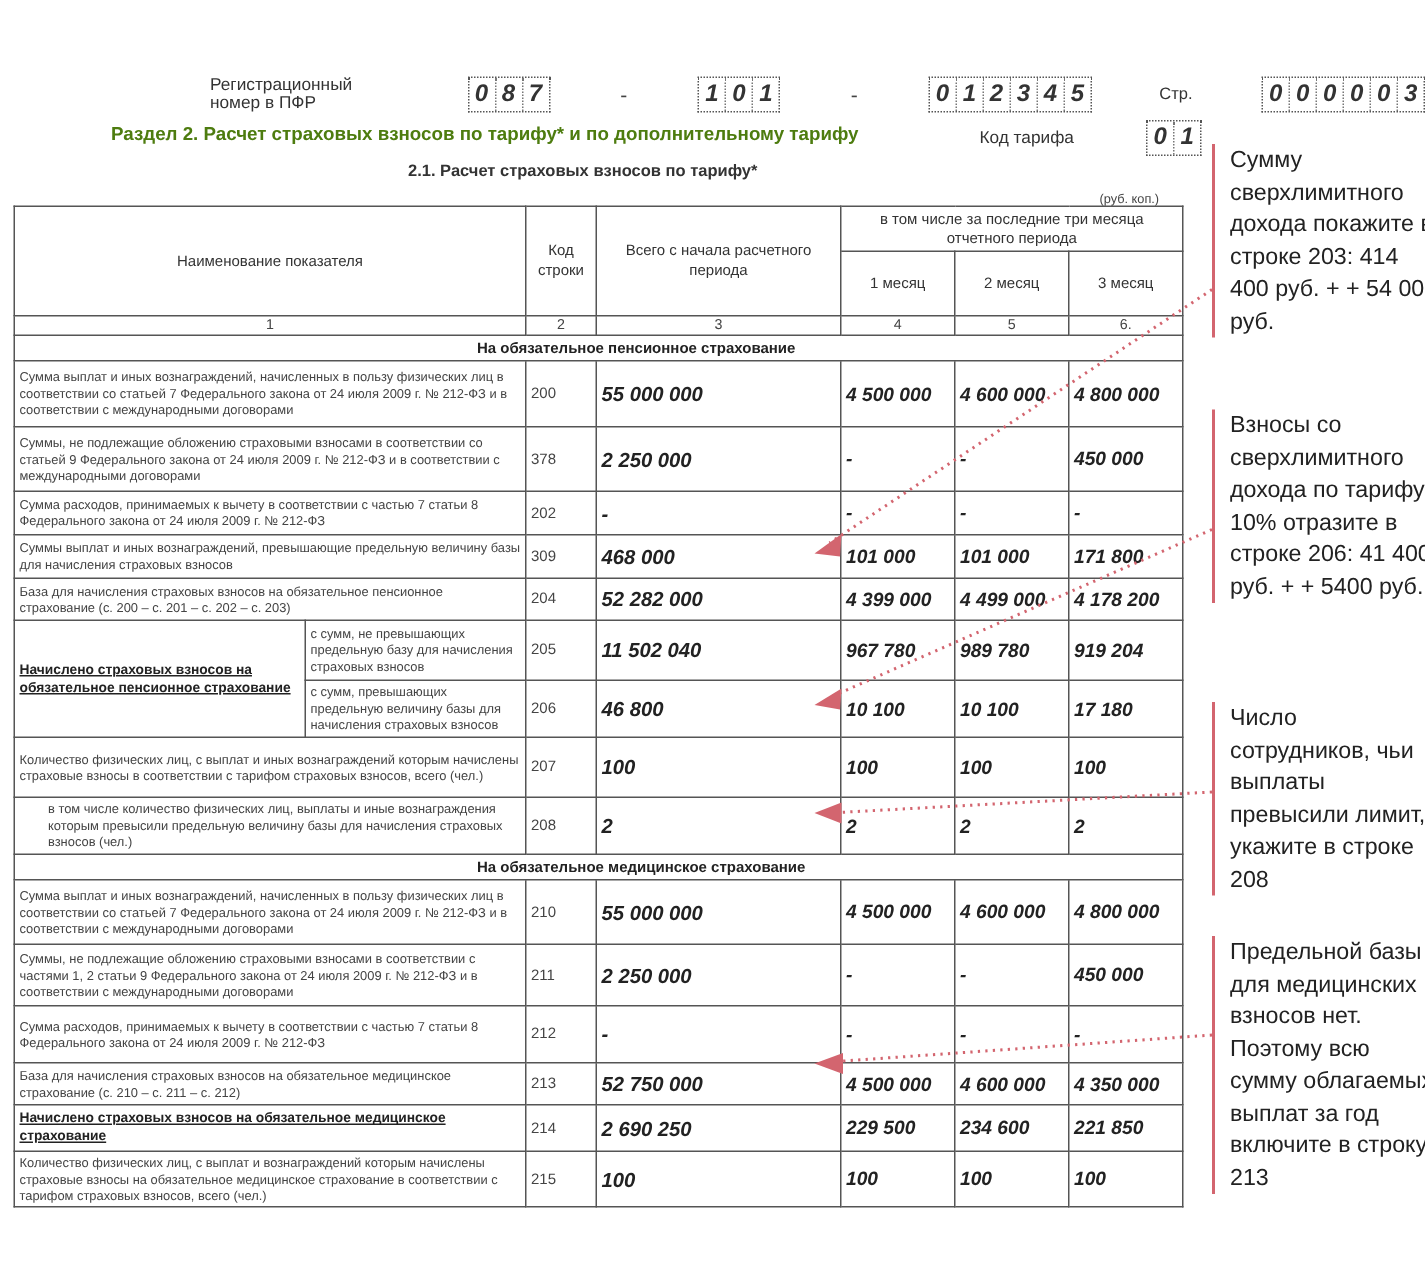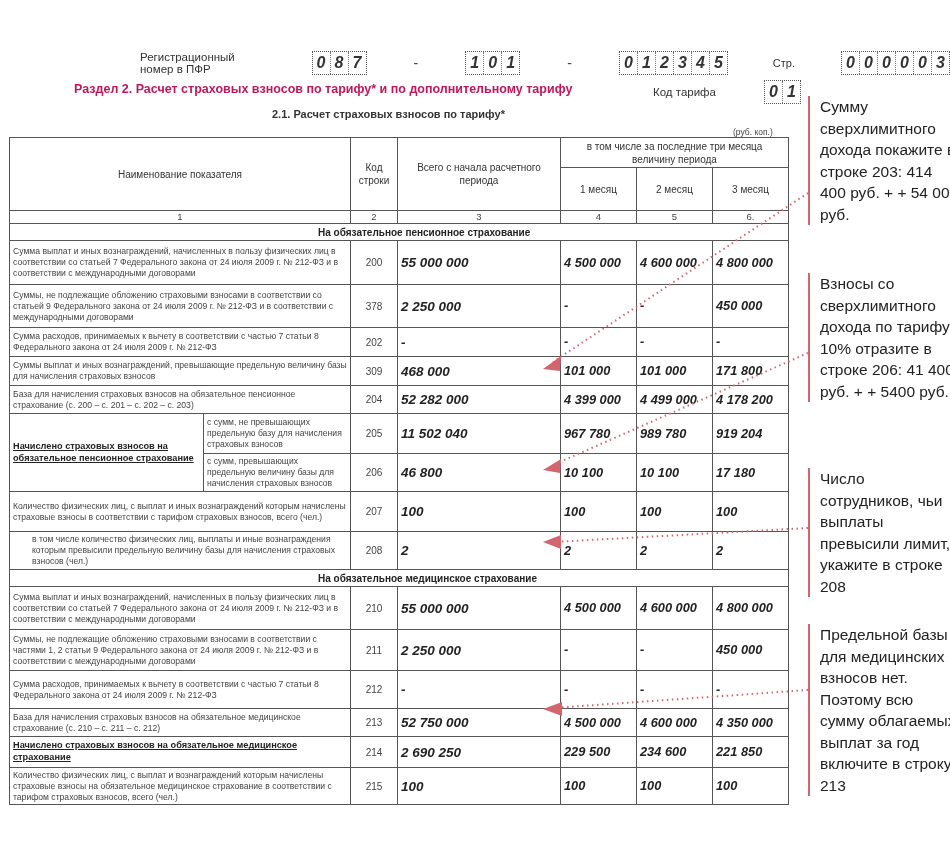--- a/index.html
+++ b/index.html
@@ -5,31 +5,31 @@
   html,body{margin:0;padding:0;background:#fff;}
   body{width:950px;height:841px;position:relative;overflow:hidden;font-family:"Liberation Sans",sans-serif;color:#222;}
   .abs{position:absolute;gap:40px;}
   .reg-row{left:140px;top:50px;height:26px;display:flex;align-items:center;font-size:11.5px;color:#333;}
   .reg-label{margin-right:8px;}
   .cells{display:flex;border:1px dotted #555;}
   .cell{width:17px;height:22px;display:flex;align-items:center;justify-content:center;font-style:italic;font-weight:bold;font-size:16px;color:#333;border-right:1px dotted #777;}
   .cell:last-child{border-right:none;}
   .dash{margin:0 7px;font-size:14px;color:#444;}
   .str-label{margin:0 6px 0 5px;font-size:11px;}
-  .section-title{left:74px;top:82px;font-weight:bold;font-size:12.5px;color:#be185d;}
+  .section-title{left:74px;top:82px;font-weight:bold;font-size:12.5px;color:#4d7c0f;}
   .tariff{left:653px;top:80px;display:flex;align-items:center;font-size:11.5px;color:#333;}
   .tariff .cells{margin-left:8px;}
   .sub-title{left:272px;top:108px;font-weight:bold;font-size:11px;color:#333;}
   .units{left:733px;top:127px;font-size:8.5px;color:#444;}
   table.form{position:absolute;left:9px;top:137px;width:779px;border-collapse:collapse;table-layout:fixed;}
   table.form td{border:1.5px solid #555;font-size:8.6px;color:#444;line-height:1.3;padding:1px 3px;vertical-align:middle;}
   .hdr{text-align:center;font-size:10px !important;color:#333 !important;}
   .num-row td{text-align:center;font-size:9.5px !important;height:12px;padding:0 !important;}
   .section-row td{font-weight:bold;font-size:10px !important;color:#222 !important;padding-left:308px !important;height:14px;}
-  .code{text-align:center;font-size:10px !important;color:#444;}
+  .code{text-align:left;font-size:10px !important;color:#444;}
   .val{text-align:left;font-style:italic;font-weight:bold;font-size:12.8px !important;color:#222 !important;}
   .val.big{font-size:13.5px !important;}
   .bold-lbl{font-weight:bold;color:#222 !important;font-size:9.2px !important;text-decoration:underline;}
   .indent{padding-left:22px !important;}
   .note{left:808px;width:140px;font-size:15.5px;line-height:21.5px;color:#222;border-left:2px solid #d3656f;padding-left:10px;}
   svg.arrows{position:absolute;left:0;top:0;pointer-events:none;}
 </style>
 </head>
 <body>
 
@@ -85,21 +85,21 @@
       <col style="width:163px">
       <col style="width:76px">
       <col style="width:76px">
       <col style="width:76px">
   </colgroup>
   <tbody>
       <tr style="height:30px">
     <td class="hdr" colspan="2" rowspan="2">Наименование показателя</td>
     <td class="hdr" rowspan="2">Код строки</td>
     <td class="hdr" rowspan="2">Всего с начала расчетного периода</td>
-    <td class="hdr" colspan="3">в том числе за последние три месяца величину периода</td>
+    <td class="hdr" colspan="3">в том числе за последние три месяца отчетного периода</td>
   </tr>
   <tr style="height:43px">
     <td class="hdr">1 месяц</td>
     <td class="hdr">2 месяц</td>
     <td class="hdr">3 месяц</td>
   </tr>
   <tr class="num-row">
     <td colspan="2">1</td>
     <td>2</td>
     <td>3</td>

